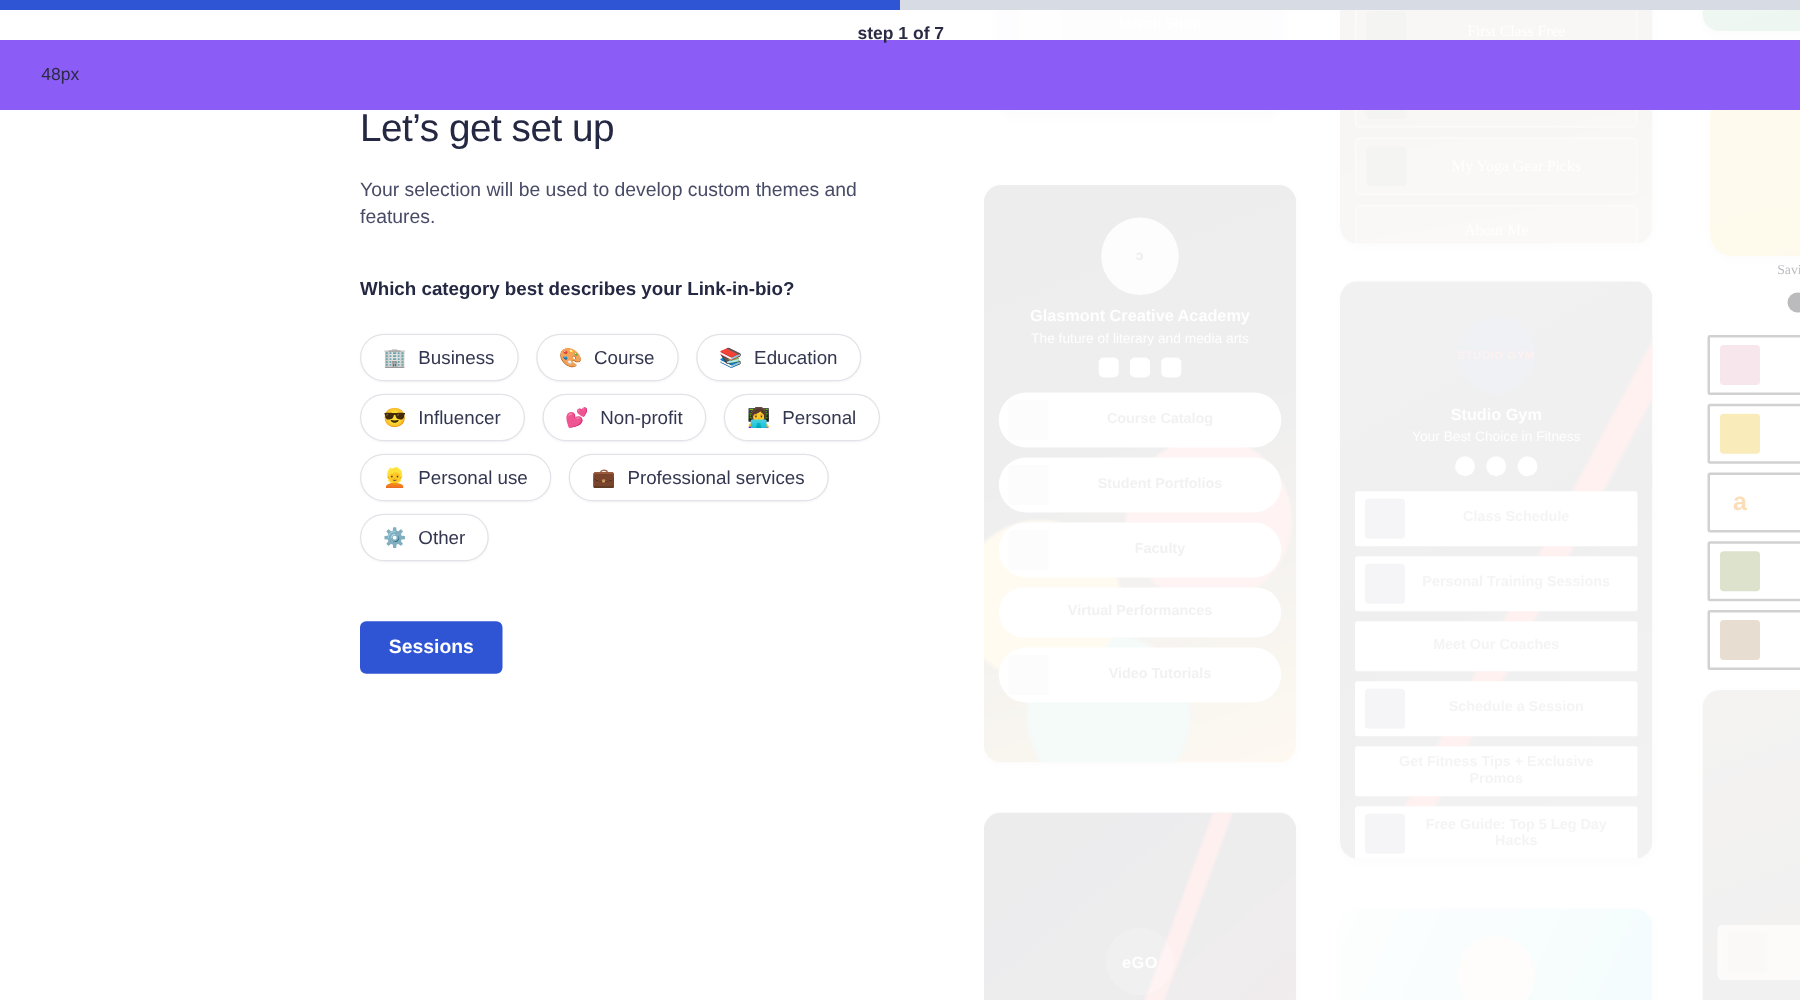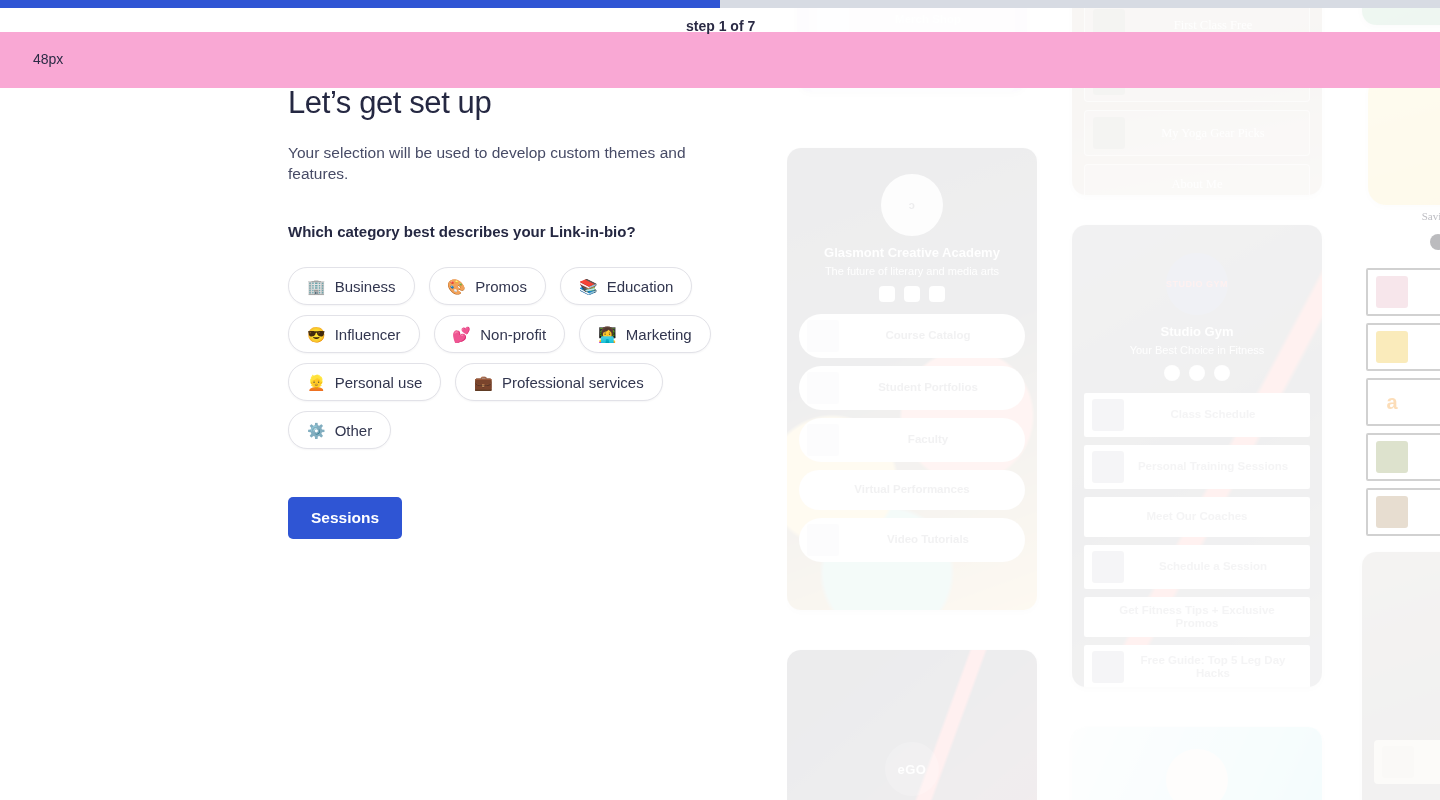--- a/index.html
+++ b/index.html
@@ -407,53 +407,53 @@
   </div>
 
   <div class="fg-shade"></div>
 
   <div class="progress-track" style="background: rgb(215, 219, 227);">
     <div class="progress-fill" style="width: 50%; background: rgb(47, 85, 212);"></div>
   </div>
 
   <div class="step-label">step 1 of 7</div>
 
-  <div class="ruler-band" style="background: #f9a8d4;">
+  <div class="ruler-band" style="background: #8b5cf6;">
     <span class="tag">48px</span>
   </div>
 
   <div class="dialog">
     <h1 class="dlg-title">Let’s get set up</h1>
     <p class="dlg-desc">Your selection will be used to develop custom themes and features.</p>
     <div class="dlg-question">Which category best describes your Link-in-bio?</div>
 
     <div class="chips">
       <button class="chip">
         <span class="emo">🏢</span>
         <span>Business</span>
       </button>
       <button class="chip">
         <span class="emo">🎨</span>
-        <span>Promos</span>
+        <span>Course</span>
       </button>
       <button class="chip">
         <span class="emo">📚</span>
         <span>Education</span>
       </button>
       <button class="chip">
         <span class="emo">😎</span>
         <span>Influencer</span>
       </button>
       <button class="chip">
         <span class="emo">💕</span>
         <span>Non-profit</span>
       </button>
       <button class="chip">
         <span class="emo">👩‍💻</span>
-        <span>Marketing</span>
+        <span>Personal</span>
       </button>
       <button class="chip">
         <span class="emo">👱</span>
         <span>Personal use</span>
       </button>
       <button class="chip">
         <span class="emo">💼</span>
         <span>Professional services</span>
       </button>
       <button class="chip">

